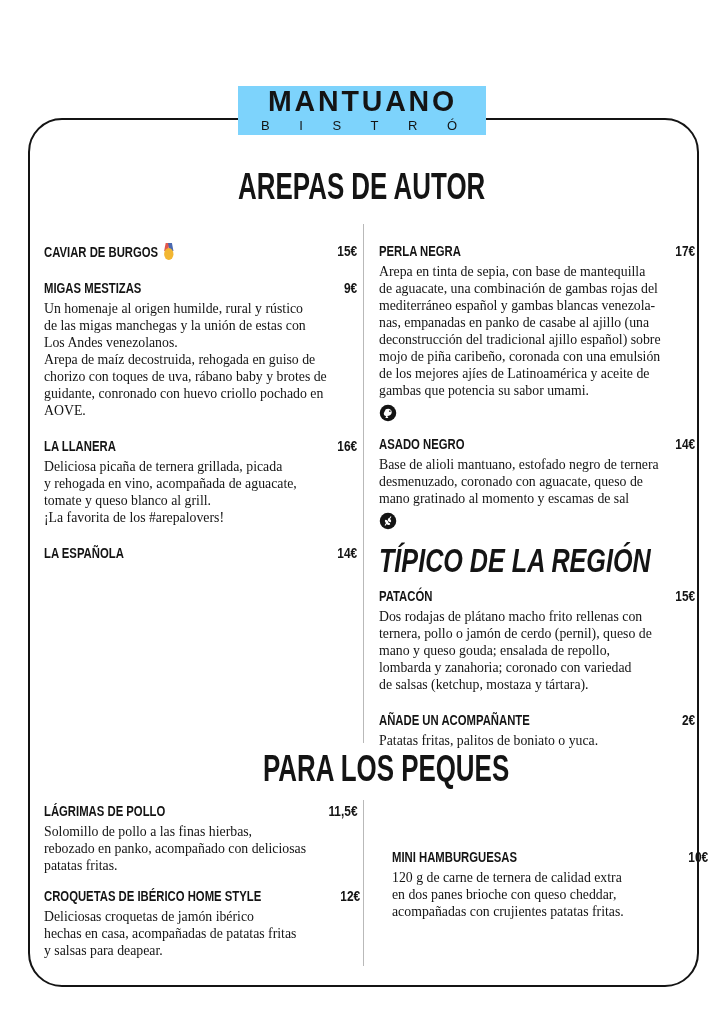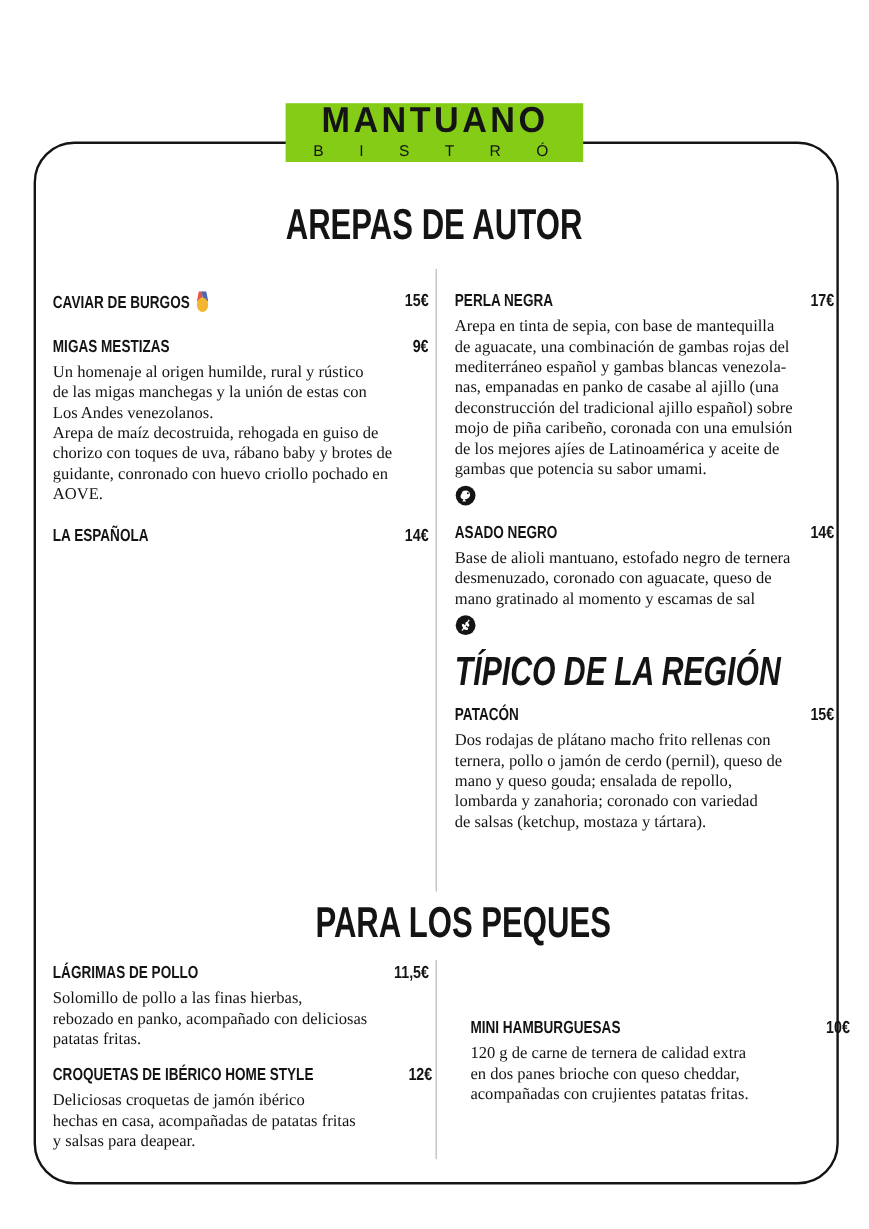--- a/index.html
+++ b/index.html
@@ -6,21 +6,21 @@
   body{
     width:724px;height:1024px;position:relative;background:#ffffff;
     font-family:"Liberation Serif", serif;color:#141414;overflow:hidden;
   }
   .frame{
     position:absolute;left:28px;top:118px;width:671px;height:869px;
     border:2.5px solid #141414;border-radius:34px;box-sizing:border-box;
   }
   .logo{
     position:absolute;top:86px;left:50%;transform:translateX(-50%);
-    background:#84cc16;padding:0 16px;text-align:center;z-index:3;white-space:nowrap;
+    background:#7dd3fc;padding:0 16px;text-align:center;z-index:3;white-space:nowrap;
   }
   .logo-main{
     font-family:"Liberation Sans", sans-serif;font-weight:700;font-size:30px;
     letter-spacing:3px;line-height:30px;display:inline-block;transform:scaleX(0.95);
   }
   .logo-sub{
     font-family:"Liberation Sans", sans-serif;font-size:13px;letter-spacing:13px;
     text-indent:7px;line-height:18px;margin-top:1px;
   }
   .vdiv{position:absolute;left:363px;width:1px;background:#b9b9b9;z-index:1;}
@@ -88,20 +88,30 @@
     </div>
     <p class="item-desc">Un homenaje al origen humilde, rural y rústico
 de las migas manchegas y la unión de estas con
 Los Andes venezolanos.
 Arepa de maíz decostruida, rehogada en guiso de
 chorizo con toques de uva, rábano baby y brotes de
 guidante, conronado con huevo criollo pochado en
 AOVE.</p>
   </div>
 
+  <div class="item">
+    <div class="item-head">
+      <span class="item-name">LA LLANERA</span>
+      <span class="item-price">16€</span>
+    </div>
+    <p class="item-desc">Deliciosa picaña de ternera grillada, picada
+y rehogada en vino, acompañada de aguacate,
+tomate y queso blanco al grill.
+¡La favorita de los #arepalovers!</p>
+  </div>
 
   <div class="item">
     <div class="item-head">
       <span class="item-name">LA ESPAÑOLA</span>
       <span class="item-price">14€</span>
     </div>
   </div>
 
 </div>
 
@@ -157,20 +167,27 @@
       <span class="item-name">PATACÓN</span>
       <span class="item-price">15€</span>
     </div>
     <p class="item-desc">Dos rodajas de plátano macho frito rellenas con
 ternera, pollo o jamón de cerdo (pernil), queso de
 mano y queso gouda; ensalada de repollo,
 lombarda y zanahoria; coronado con variedad
 de salsas (ketchup, mostaza y tártara).</p>
   </div>
 
+  <div class="item">
+    <div class="item-head">
+      <span class="item-name">AÑADE UN ACOMPAÑANTE</span>
+      <span class="item-price">2€</span>
+    </div>
+    <p class="item-desc">Patatas fritas, palitos de boniato o yuca.</p>
+  </div>
 
 </div>
 
 <div class="sec-title" style="top:750px;padding-left:24px;">
   <span>PARA LOS PEQUES</span>
 </div>
 
 <div class="col pleft">
 
   <div class="item" style="margin-bottom:14px;">

